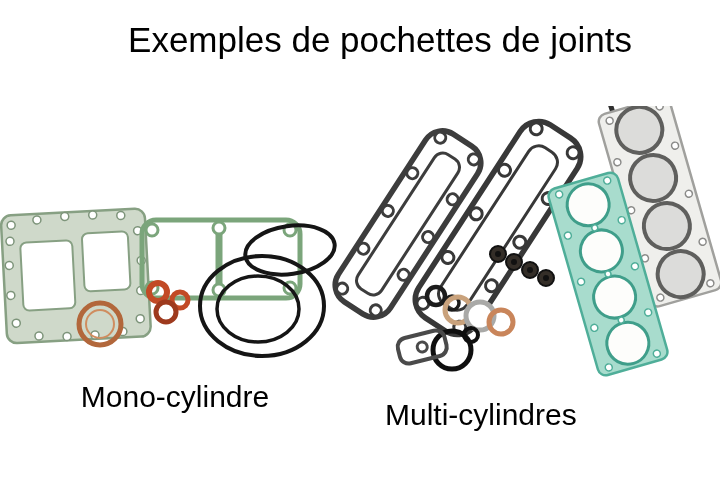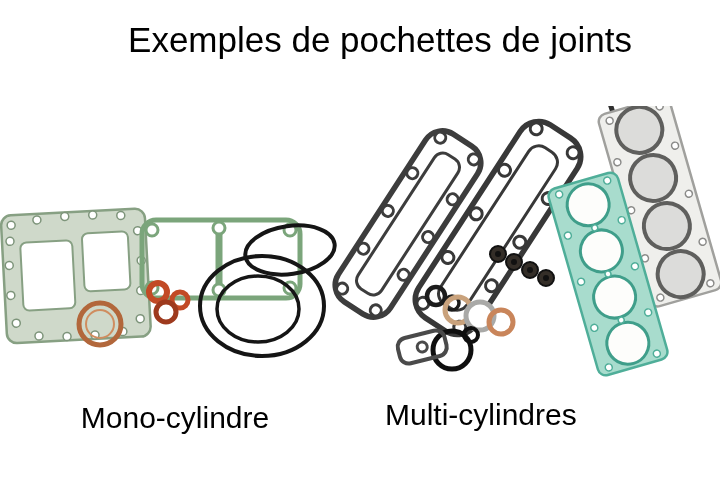--- a/index.html
+++ b/index.html
@@ -8,21 +8,21 @@
     font-family:"Liberation Sans",sans-serif;color:#000;overflow:hidden;
   }
   .title{
     position:absolute;top:12px;left:12px;width:100%;margin:8px;
     text-align:center;font-size:35px;line-height:39px;font-weight:400;color:#000;
   }
   .kit{position:absolute;}
   .kit-left{left:0;top:188px;}
   .kit-right{left:330px;top:106px;}
   .label{position:absolute;font-size:30px;font-weight:400;color:#000;}
-  .label-mono{left:20px;top:401px;width:310px;text-align:center;}
+  .label-mono{left:20px;top:380px;width:310px;text-align:center;}
   .label-multi{left:385px;top:398px;width:300px;text-align:left;}
 </style>
 </head>
 <body>
 
 <div class="page">
 
   <h1 class="title"><span>Exemples de pochettes de joints</span><br></h1>
 
   <svg class="kit kit-left" width="345" height="200" viewBox="0 0 345 200">

